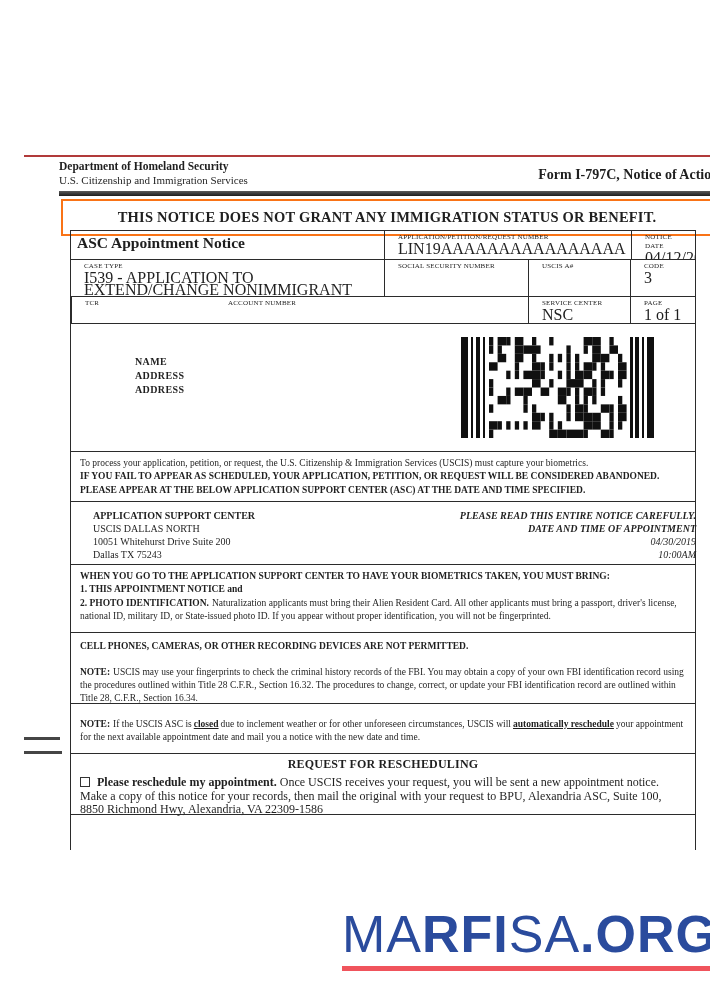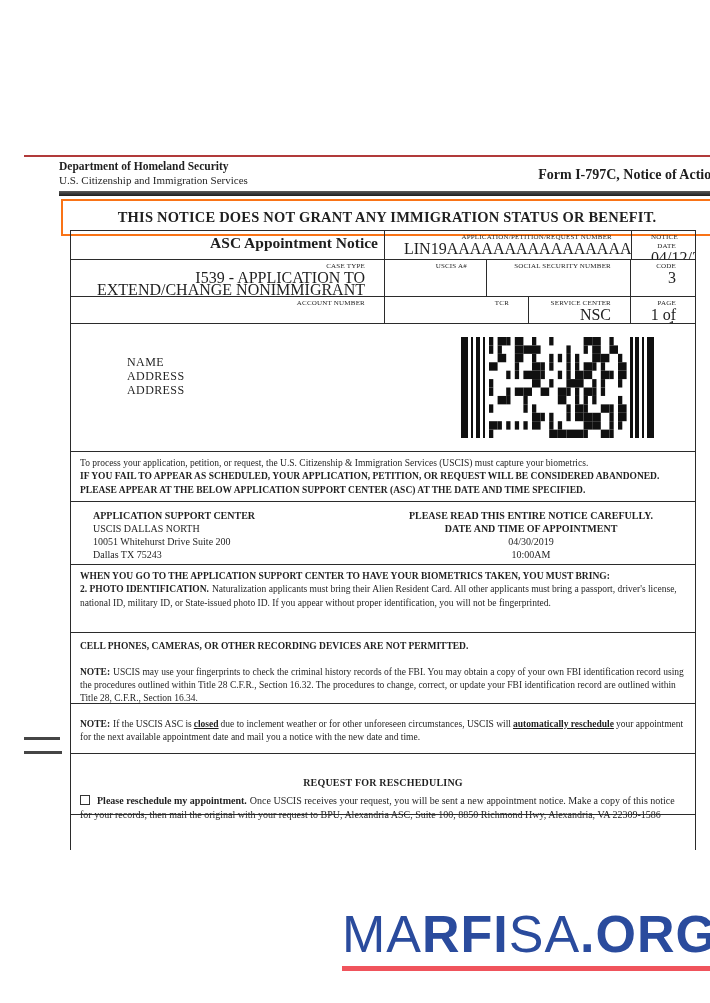--- a/index.html
+++ b/index.html
@@ -20,58 +20,58 @@
           border:2px solid #f97316;display:flex;align-items:center;justify-content:center;
           font-weight:bold;font-size:14.5px;letter-spacing:.2px;white-space:nowrap;}
 
   
   .bigbox{position:absolute;left:46px;top:230px;width:626px;height:620px;box-sizing:border-box;
           border:1.5px solid #2b2b2b;border-bottom:none;}
   .sect{box-sizing:border-box;border-top:1px solid #2b2b2b;position:relative;}
   .sect.first{border-top:none;}
 
   
-  .row{display:flex;align-items:stretch;text-align:right;}
-  .cell{box-sizing:border-box;border-left:1px solid #2b2b2b;padding:2px 19px;overflow:hidden;}
+  .row{display:flex;align-items:stretch;}
+  .cell{box-sizing:border-box;border-left:1px solid #2b2b2b;padding:2px 13px;overflow:hidden;}
   .cell.nc{border-left:none;}
   .w1{width:313px;} .w2{width:144px;} .w3{width:102px;} .w23{width:247px;} .w4{flex:1;}
   .lbl{font-size:7px;letter-spacing:.2px;line-height:9px;}
   .val{font-size:16px;line-height:12px;margin-top:1px;}
   .asc-title{font-size:15.5px;font-weight:bold;padding:3px 6px;}
   .h28{height:28px;} .h37{height:37px;} .h27{height:27px;}
 
   
   .sec-addr{height:128px;}
-  .recipient{position:absolute;left:56px;top:31px;font-size:12px;line-height:14px;letter-spacing:.4px;}
+  .recipient{position:absolute;left:64px;top:31px;font-size:10px;line-height:14px;letter-spacing:.4px;font-weight:bold;}
   .barcode{position:absolute;left:390px;top:13px;width:193px;height:101px;}
   .barcode svg{width:100%;height:100%;fill:#101010;}
 
   
   .sec-intro{height:50px;padding:5px 9px;font-size:9.5px;line-height:13.4px;}
   .b{font-weight:bold;}
 
   
   .sec-asc{height:63px;font-size:10px;line-height:13px;}
   .asc-left{position:absolute;left:22px;top:7px;}
-  .asc-right{position:absolute;left:295px;top:7px;width:330px;text-align:center;}
+  .asc-right{position:absolute;left:295px;top:7px;width:330px;text-align:right;font-style:italic;}
 
   
   .sec-bring{height:68px;padding:5px 9px;font-size:9.5px;line-height:13.4px;}
 
   
   .sec-devices{height:71px;padding:7px 9px;font-size:9.5px;line-height:13px;}
   .devices-line{font-weight:bold;margin-bottom:13px;}
   .note-lbl{font-weight:bold;margin-right:3px;}
 
   
   .sec-note2{height:50px;padding:14px 9px;font-size:9.5px;line-height:13.4px;}
   .emu{font-weight:bold;text-decoration:underline;margin:0 2px;}
 
   
-  .sec-resched{height:61px;padding:22px 9px;font-size:10px;line-height:13.4px;}
+  .sec-resched{height:61px;padding:4px 9px;font-size:12px;line-height:13.4px;}
   .resched-heading{text-align:center;font-weight:bold;letter-spacing:.2px;}
   .resched-body{margin-top:5px;}
   .chk{display:inline-block;width:8px;height:8px;border:1.2px solid #333;margin-right:7px;
        vertical-align:-1px;background:#fff;}
   .sec-tail{height:37px;}
 
   
   .mark{position:absolute;left:0;height:3px;background:#454545;}
   .mark1{top:737px;width:36px;}
   .mark2{top:751px;width:38px;}
@@ -113,41 +113,41 @@
         <div class="lbl">NOTICE DATE</div>
         <div class="val">04/12/2019</div>
       </div>
     </div>
 
     <div class="row sect h37">
       <div class="cell nc w1">
         <div class="lbl">CASE TYPE</div>
         <div class="val">I539  - APPLICATION TO EXTEND/CHANGE NONIMMIGRANT STATUS</div>
       </div>
+      <div class="cell w2">
+        <div class="lbl">SOCIAL SECURITY NUMBER</div>
+        <div class="val"></div>
+      </div>
       <div class="cell w3">
         <div class="lbl">USCIS A#</div>
         <div class="val"></div>
       </div>
-      <div class="cell w2">
-        <div class="lbl">SOCIAL SECURITY NUMBER</div>
-        <div class="val"></div>
-      </div>
       <div class="cell w4">
         <div class="lbl">CODE</div>
         <div class="val">3</div>
       </div>
     </div>
 
     <div class="row sect h27">
+      <div class="cell w2">
+        <div class="lbl">TCR</div>
+        <div class="val"></div>
+      </div>
       <div class="cell nc w1">
         <div class="lbl">ACCOUNT NUMBER</div>
-        <div class="val"></div>
-      </div>
-      <div class="cell w2">
-        <div class="lbl">TCR</div>
         <div class="val"></div>
       </div>
       <div class="cell w3">
         <div class="lbl">SERVICE CENTER</div>
         <div class="val">NSC</div>
       </div>
       <div class="cell w4">
         <div class="lbl">PAGE</div>
         <div class="val">1 of 1</div>
       </div>
@@ -305,20 +305,21 @@
       <div class="asc-right">
         <div class="b">PLEASE READ THIS ENTIRE NOTICE CAREFULLY.</div>
         <div class="b">DATE AND TIME OF APPOINTMENT</div>
         <div>04/30/2019</div>
         <div>10:00AM</div>
       </div>
     </div>
 
     <div class="sect sec-bring">
       <div class="b">WHEN YOU GO TO THE APPLICATION SUPPORT CENTER TO HAVE YOUR BIOMETRICS TAKEN, YOU MUST BRING:</div>
+      <div class="b">1. THIS APPOINTMENT NOTICE and</div>
       <div>
         <span class="b note-lbl">2. PHOTO IDENTIFICATION.</span><span>Naturalization applicants must bring their Alien Resident Card. All other applicants must bring a passport, driver's license, national ID, military ID, or State-issued photo ID. If you appear without proper identification, you will not be fingerprinted.</span>
       </div>
     </div>
 
     <div class="sect sec-devices">
       <div class="devices-line">CELL PHONES, CAMERAS, OR OTHER RECORDING DEVICES ARE NOT PERMITTED.</div>
       <div>
         <span class="note-lbl">NOTE:</span><span>USCIS may use your fingerprints to check the criminal history records of the FBI. You may obtain a copy of your own FBI identification record using the procedures outlined within Title 28 C.F.R., Section 16.32. The procedures to change, correct, or update your FBI identification record are outlined within Title 28, C.F.R., Section 16.34.</span>
       </div>

